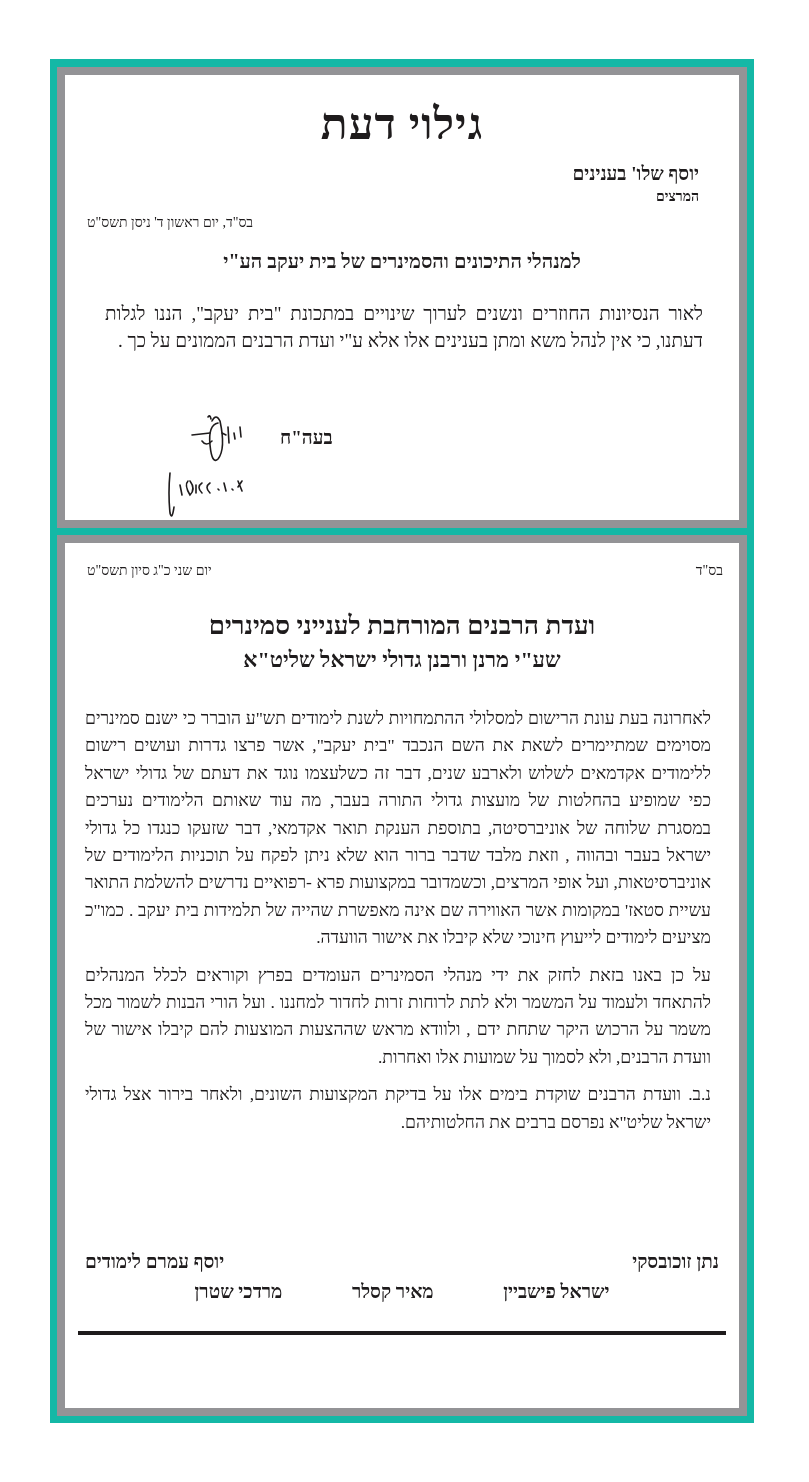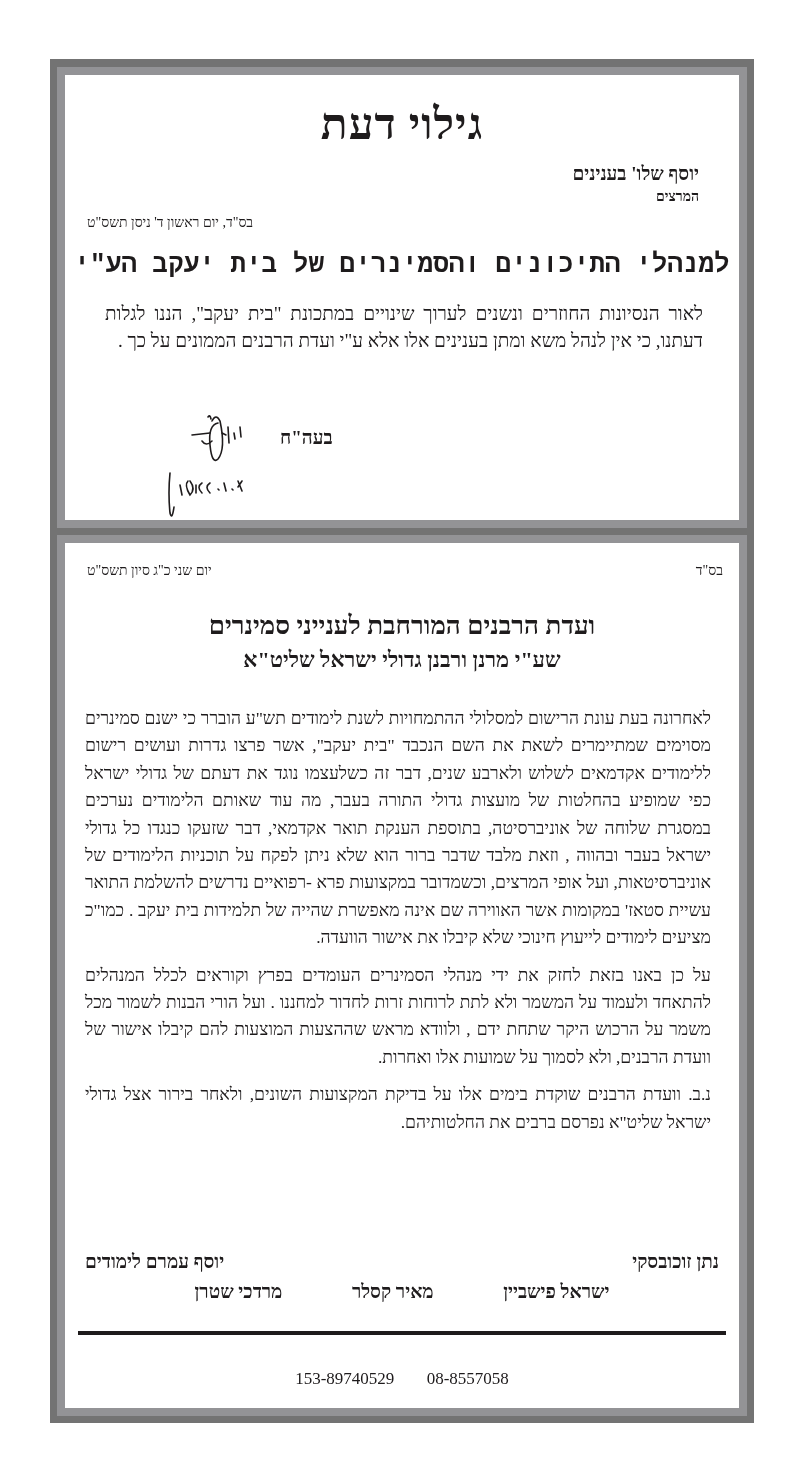--- a/index.html
+++ b/index.html
@@ -1,31 +1,31 @@
 <!DOCTYPE html>
 <html><head>
 <meta charset="utf-8">
 <style>
   html, body { margin:0; padding:0; background:#ffffff; }
   body { width:809px; height:1482px; position:relative; overflow:hidden;
          font-family:"DejaVu Serif","Liberation Serif",serif; color:#1e1b1c; }
   .frame { position:absolute; left:50px; top:59px; width:704px; height:1364px;
-           background:#737373; }
+           background:#14b8a6; }
   .box { position:absolute; left:7px; width:690px; background:#939396; }
   .box .inner { position:absolute; left:8px; right:8px; top:8px; bottom:8px; background:#fff; }
   .box1 { top:8px; height:461px; }
   .box2 { top:476px; height:881px; }
   .rtl { direction:rtl; }
   .abs { position:absolute; }
   .title { left:0; right:0; top:24px; text-align:center; font-size:44px; font-weight:bold;
            font-family:"Liberation Serif",serif; letter-spacing:1px; }
   .from-name { right:40px; top:88px; font-size:19px; font-weight:bold; font-family:"Liberation Serif",serif; }
   .from-city { right:40px; top:114px; font-size:14px; font-weight:bold; font-family:"Liberation Serif",serif; }
   .date1 { left:22px; top:140px; font-size:14px; font-family:"Liberation Serif",serif; }
-  .heading1 { left:0; right:0; top:175px; text-align:center; font-size:26px; font-weight:bold; font-family:Liberation Mono, monospace; }
+  .heading1 { left:0; right:0; top:175px; text-align:center; font-size:20px; font-weight:bold; font-family:Liberation Serif, serif; }
   .para1 { left:40px; right:36px; top:225px; font-size:19px; line-height:27px; text-align:justify;
            font-family:"Liberation Serif",serif; }
   .beh { left:215px; top:352px; font-size:19px; font-weight:bold; font-family:"Liberation Serif",serif; }
   .sig { left:97px; top:338px; }
   .bsd { right:16px; top:20px; font-size:14px; font-family:"Liberation Serif",serif; }
   .date2 { left:22px; top:20px; font-size:14px; font-family:"Liberation Serif",serif; }
   .heading2a { left:0; right:0; top:68px; text-align:center; font-size:26px; font-weight:bold; font-family:"Liberation Serif",serif; }
   .heading2b { left:0; right:0; top:104px; text-align:center; font-size:22px; font-weight:bold; font-family:"Liberation Serif",serif; }
   .body2 { left:20px; right:12px; top:162px; font-size:17.5px; line-height:27.4px; text-align:justify;
            font-family:"Liberation Serif",serif; }
@@ -86,20 +86,16 @@
           <span>נתן זוכובסקי</span>
           <span>יוסף עמרם לימודים</span>
         </div>
         <div class="row row2">
           <span>ישראל פישביין</span>
           <span>מאיר קסלר</span>
           <span>מרדכי שטרן</span>
         </div>
       </div>
       <div class="abs rule"></div>
-      <div class="abs phones">
-        <span>153-89740529</span>
-        <span>08-8557058</span>
-      </div>
     </div>
   </div>
 
 </div>
 
 </body></html>

